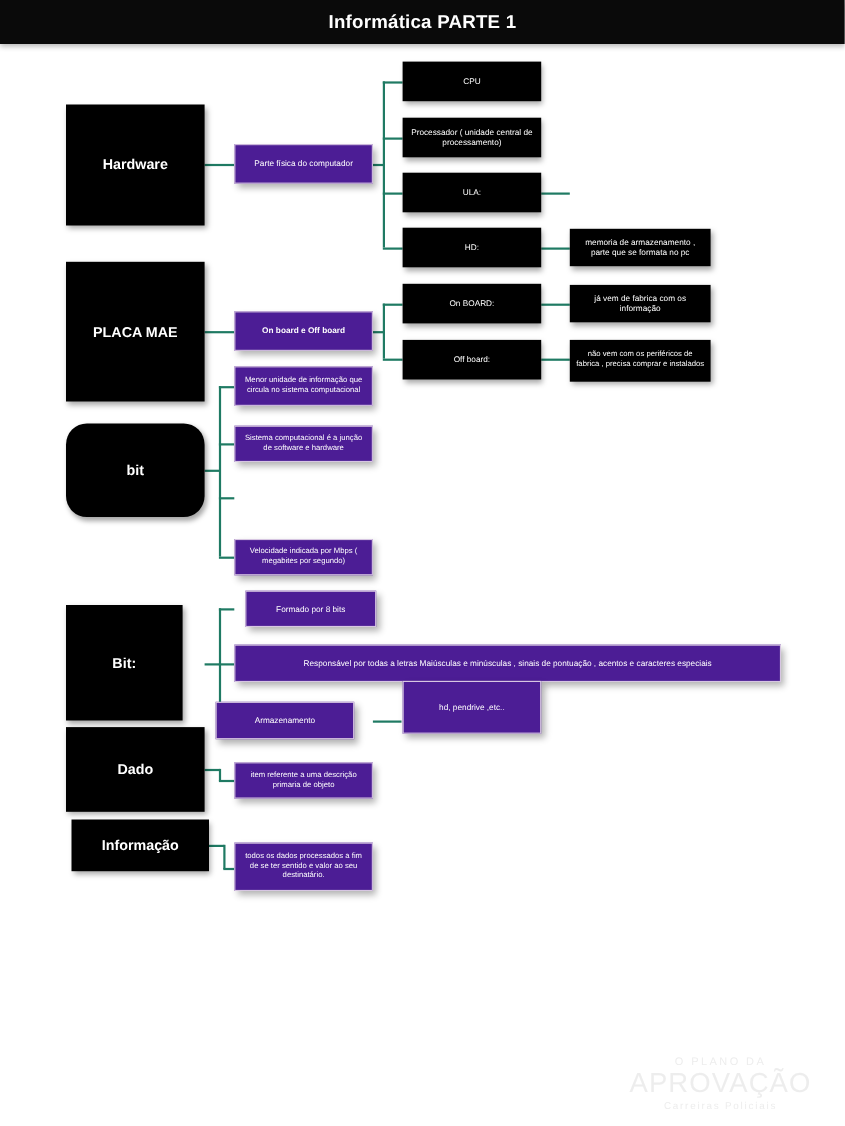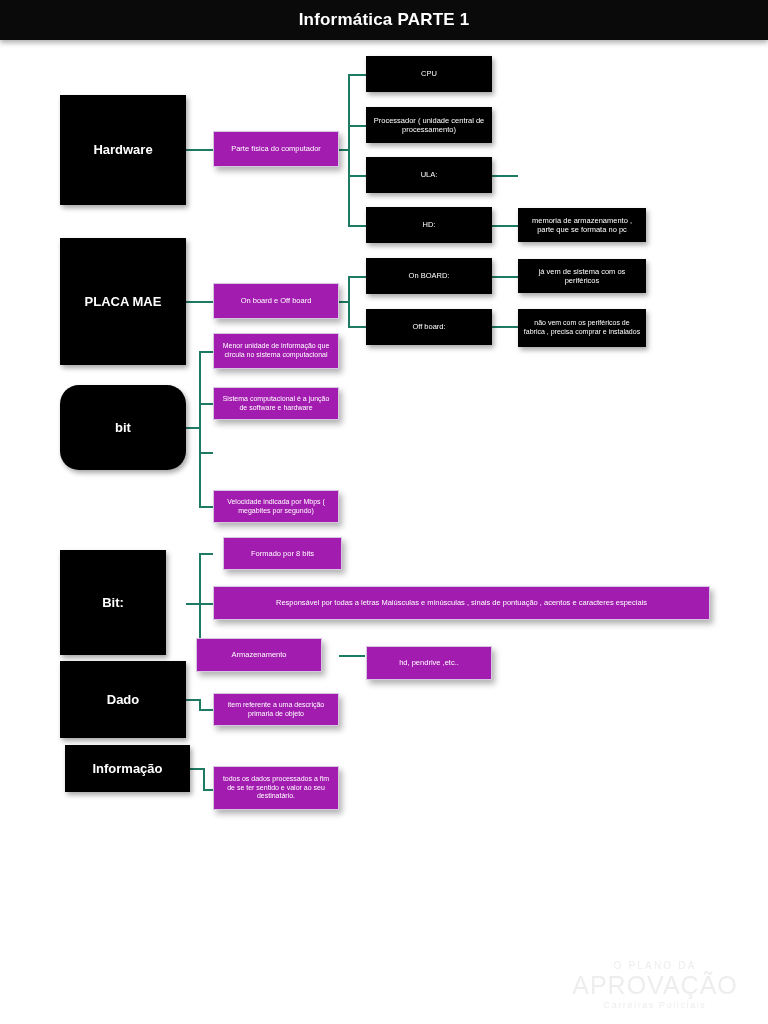--- a/index.html
+++ b/index.html
@@ -29,21 +29,21 @@
     text-align: center;
     color: #ffffff;
     line-height: 1.22;
     padding: 14px 5px;
   }
   .node.black {
     background: #000000;
     box-shadow: 2px 3px 5px rgba(0,0,0,0.35);
   }
   .node.purple {
-    background: #a21caf;
+    background: #4c1d95;
     border: 1px solid #d7c6e2;
     box-shadow: 3px 4px 6px rgba(0,0,0,0.30);
   }
   .node.root { font-weight: bold; font-size: 13px; }
   .node.small { font-size: 7.5px; }
   .node.tiny  { font-size: 7px; }
 
   
   .conn { position: absolute; background: #1f7a63; }
   .conn.h { height: 1.5px; }
@@ -127,28 +127,28 @@
   <div class="node black small" style="left:366px; top:207px; width:126px; height:36px;">
     <span>HD:</span>
   </div>
   <div class="node black small" style="left:518px; top:208px; width:128px; height:34px;">
     <span>memoria de armazenamento , parte que se formata no pc</span>
   </div>
 
   <div class="node black root" style="left:60px; top:238px; width:126px; height:127px;">
     <span>PLACA MAE</span>
   </div>
-  <div class="node purple small" style="left:213px; top:283px; width:126px; height:36px;">
+  <div class="node purple small" style="left:213px; top:283px; width:126px; height:36px;font-weight:bold;">
     <span>On board e Off board</span>
   </div>
   <div class="node black small" style="left:366px; top:258px; width:126px; height:36px;">
     <span>On BOARD:</span>
   </div>
   <div class="node black small" style="left:518px; top:259px; width:128px; height:34px;">
-    <span>já vem de sistema com os periféricos</span>
+    <span>já vem de fabrica com os informação</span>
   </div>
   <div class="node black small" style="left:366px; top:309px; width:126px; height:36px;">
     <span>Off board:</span>
   </div>
   <div class="node black tiny" style="left:518px; top:309px; width:128px; height:38px;">
     <span>não vem com os periféricos de fabrica , precisa comprar e instalados</span>
   </div>
 
   <div class="node black root" style="left:60px; top:385px; width:126px; height:85px;border-radius:19px;">
     <span>bit</span>
@@ -168,21 +168,21 @@
   </div>
   <div class="node purple small" style="left:223px; top:537px; width:119px; height:33px;">
     <span>Formado por 8 bits</span>
   </div>
   <div class="node purple small" style="left:213px; top:586px; width:497px; height:34px;">
     <span>Responsável por todas a letras Maiúsculas e minúsculas , sinais de pontuação , acentos e caracteres especiais</span>
   </div>
   <div class="node purple small" style="left:196px; top:638px; width:126px; height:34px;">
     <span>Armazenamento</span>
   </div>
-  <div class="node purple small" style="left:366px; top:646px; width:126px; height:34px;">
+  <div class="node purple small" style="left:366px; top:619px; width:126px; height:48px;">
     <span>hd, pendrive ,etc..</span>
   </div>
 
   <div class="node black root" style="left:60px; top:661px; width:126px; height:77px;">
     <span>Dado</span>
   </div>
   <div class="node purple tiny" style="left:213px; top:693px; width:126px; height:33px;">
     <span>item referente a uma descrição primaria de objeto</span>
   </div>
 

